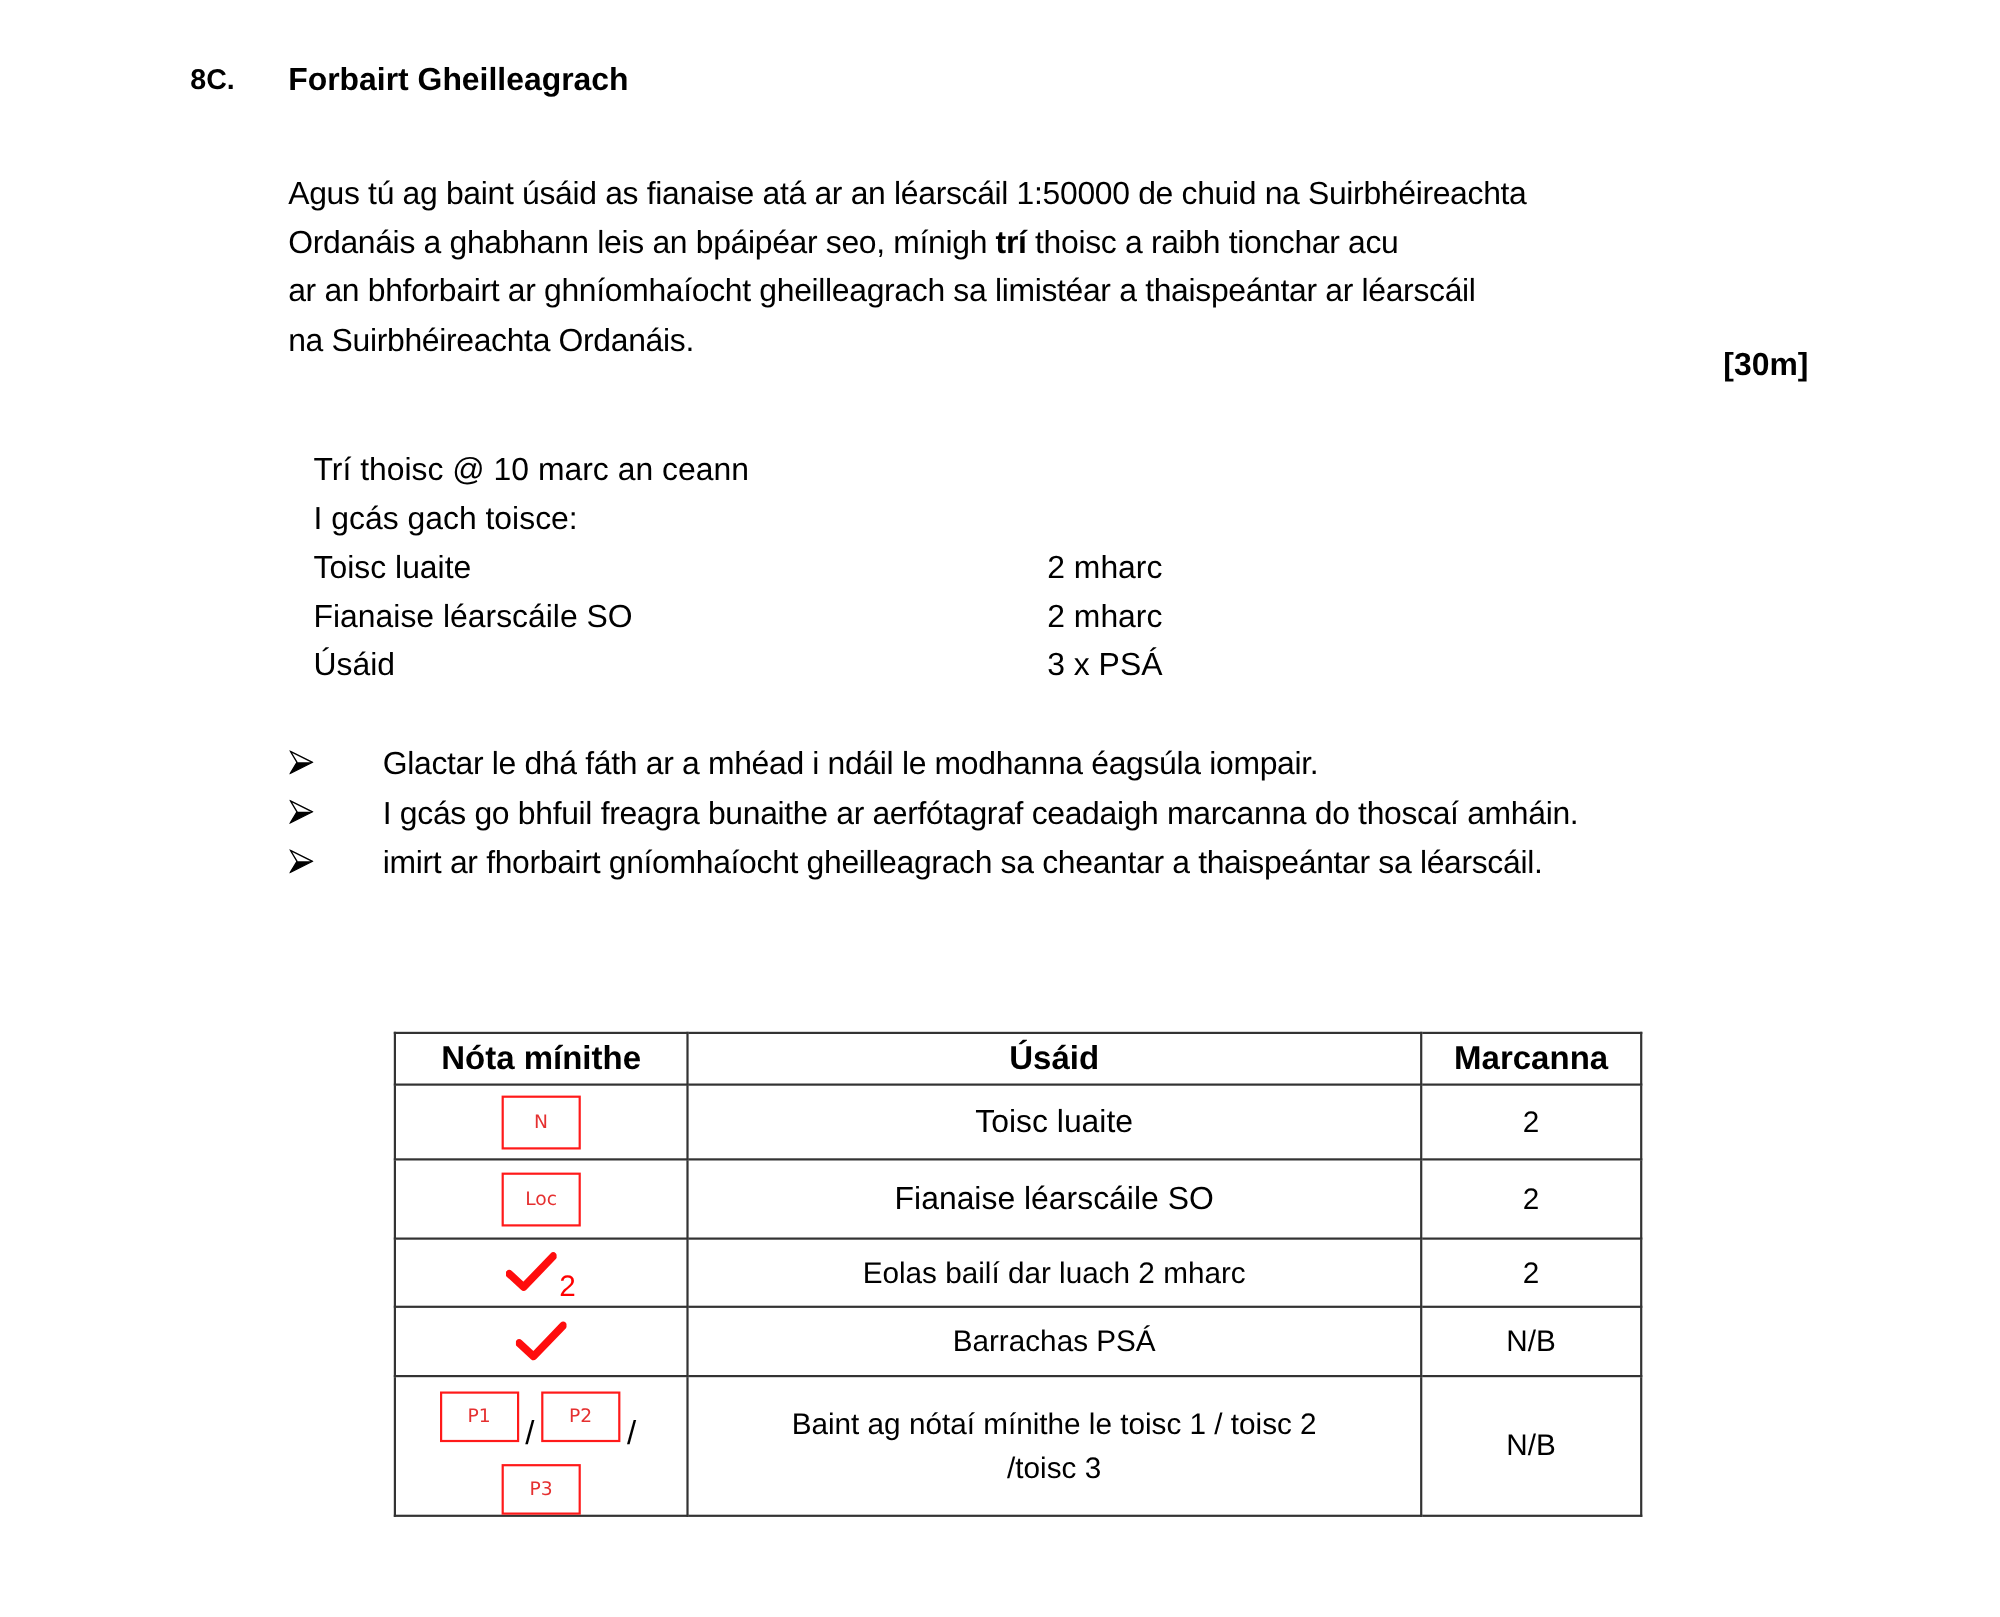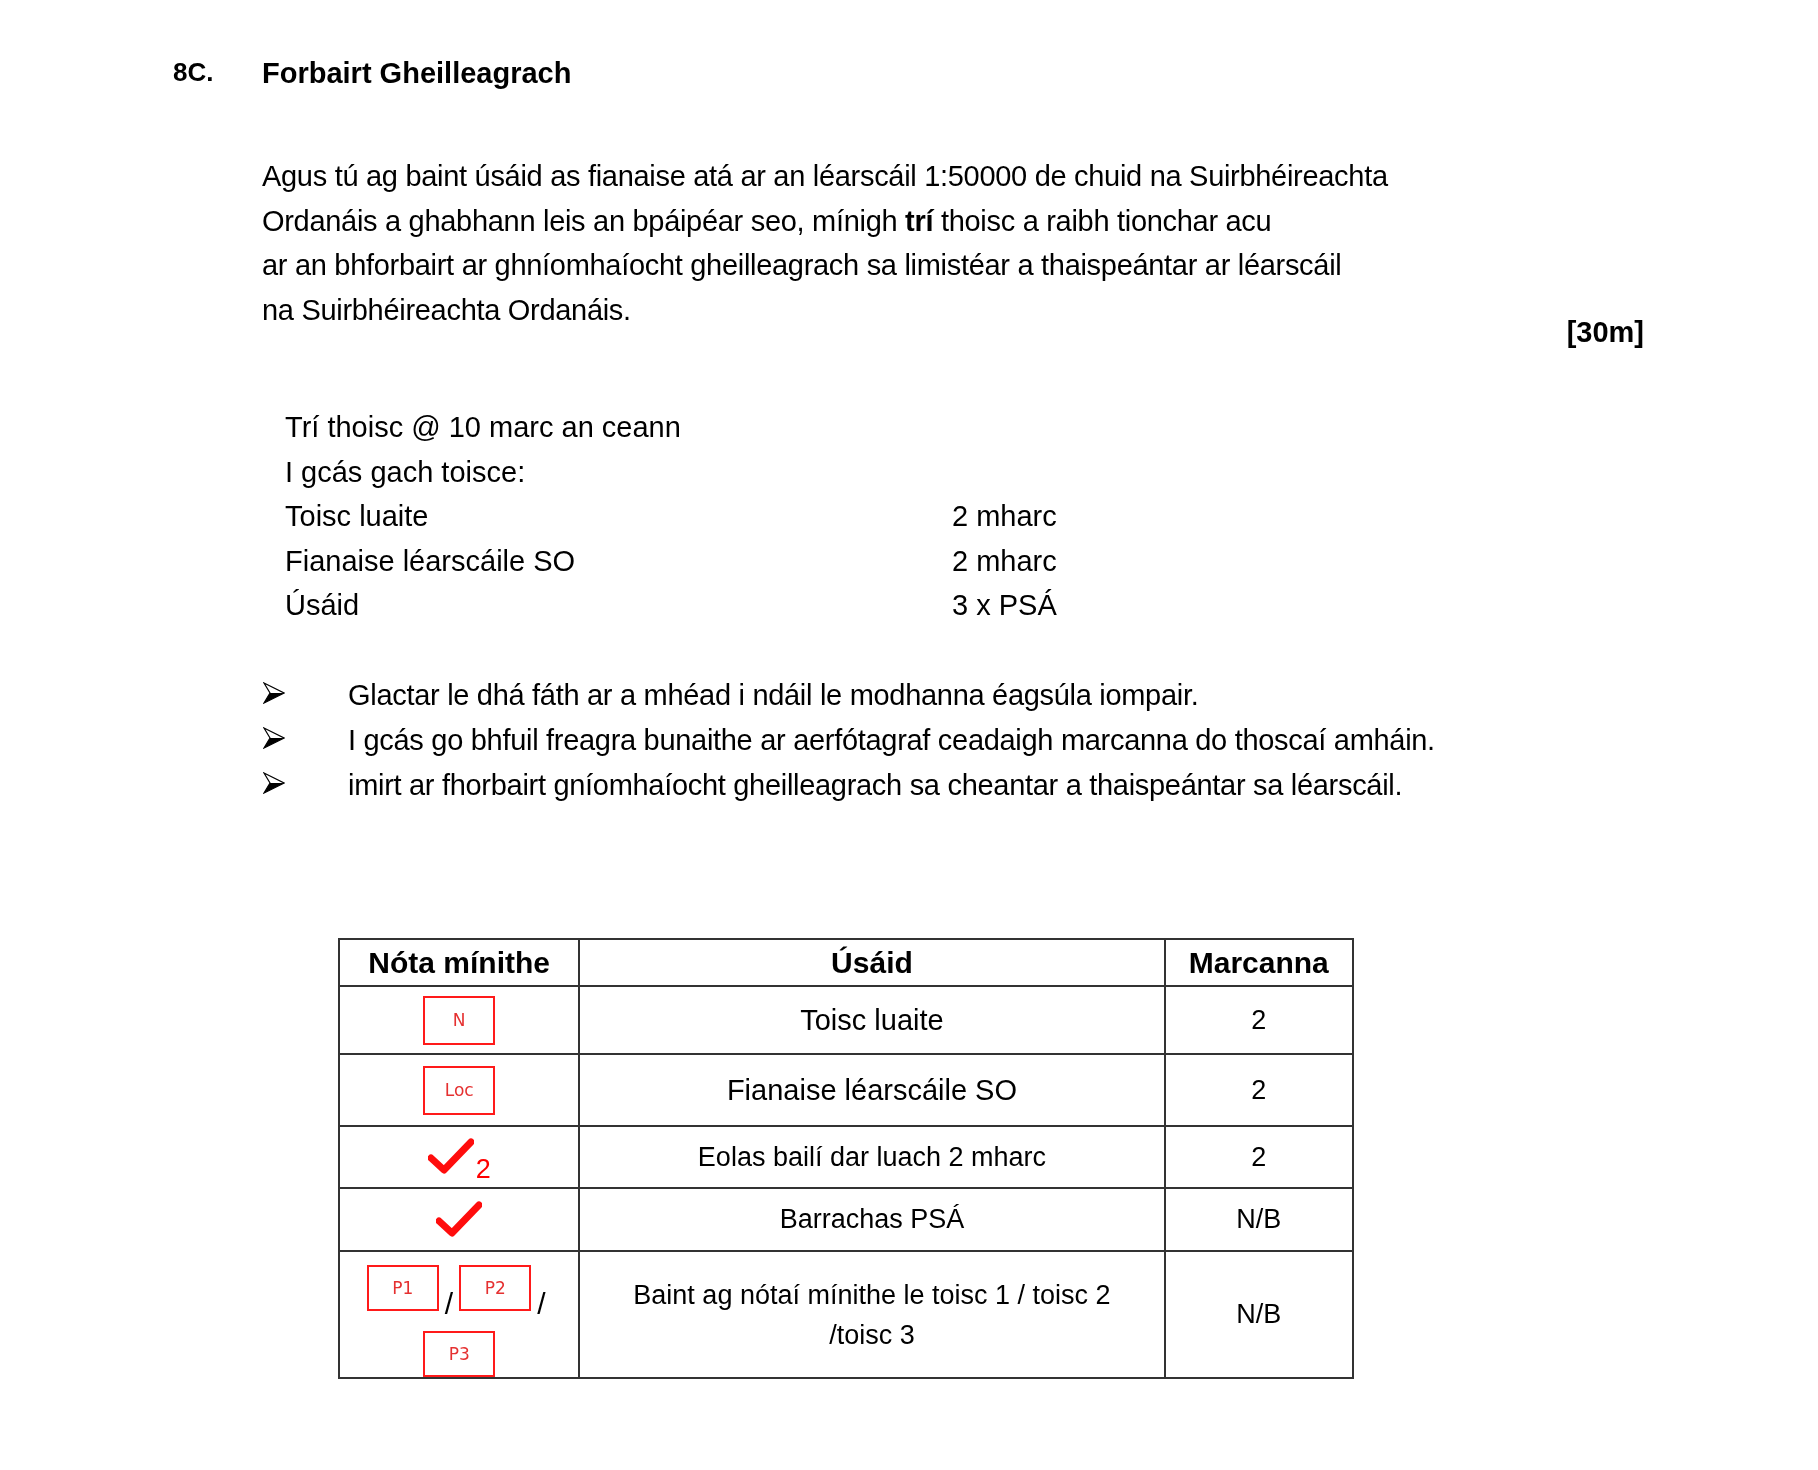--- a/index.html
+++ b/index.html
@@ -12,21 +12,21 @@
     .para .line { display: block; white-space: nowrap; }
     .marks-total { right: 174px; top: 316px; font-size: 29px; font-weight: bold; }
     .scheme { left: 285px; top: 405px; font-size: 29px; line-height: 44.6px; }
     .scheme .row { position: relative; height: 44.6px; }
     .scheme .row .lbl { position: absolute; left: 0; top: 0; }
     .scheme .row .val { position: absolute; left: 667px; top: 0; }
     .notes { left: 263px; top: 673px; font-size: 29px; line-height: 45px; letter-spacing: -0.3px; }
     .notes .item { position: relative; padding-left: 85px; }
     .notes .item .bullet { position: absolute; left: 0; top: 9px; width: 22px; height: 22px; }
     .notes .item .txt { display: block; white-space: nowrap; }
-    table.mark-table { position: absolute; left: 338px; top: 938px; width: 1016px;
+    table.mark-table { position: absolute; left: 358px; top: 938px; width: 1135px;
         border-collapse: collapse; font-size: 27px; }
     table.mark-table th, table.mark-table td { border: 2px solid #333; text-align: center; vertical-align: middle; padding: 0; }
     table.mark-table th { font-weight: bold; font-size: 30px; height: 45px; }
     .col1 { width: 257px; } .col2 { width: 648px; } .col3 { width: 193px; }
     .rbox { display: inline-block; border: 2px solid #ff1a1a; color: #e53030; font-family: "DejaVu Sans", sans-serif;
             font-size: 17px; text-align: center; box-sizing: border-box; }
     .rbox.n { width: 72px; height: 49px; line-height: 45px; }
     .rbox.p { width: 72px; height: 46px; line-height: 42px; }
     .slash { display: inline-block; font-size: 30px; margin: 0 6px; vertical-align: bottom; position: relative; top: 8px; }
     .tick-wrap { position: relative; display: inline-block; }

